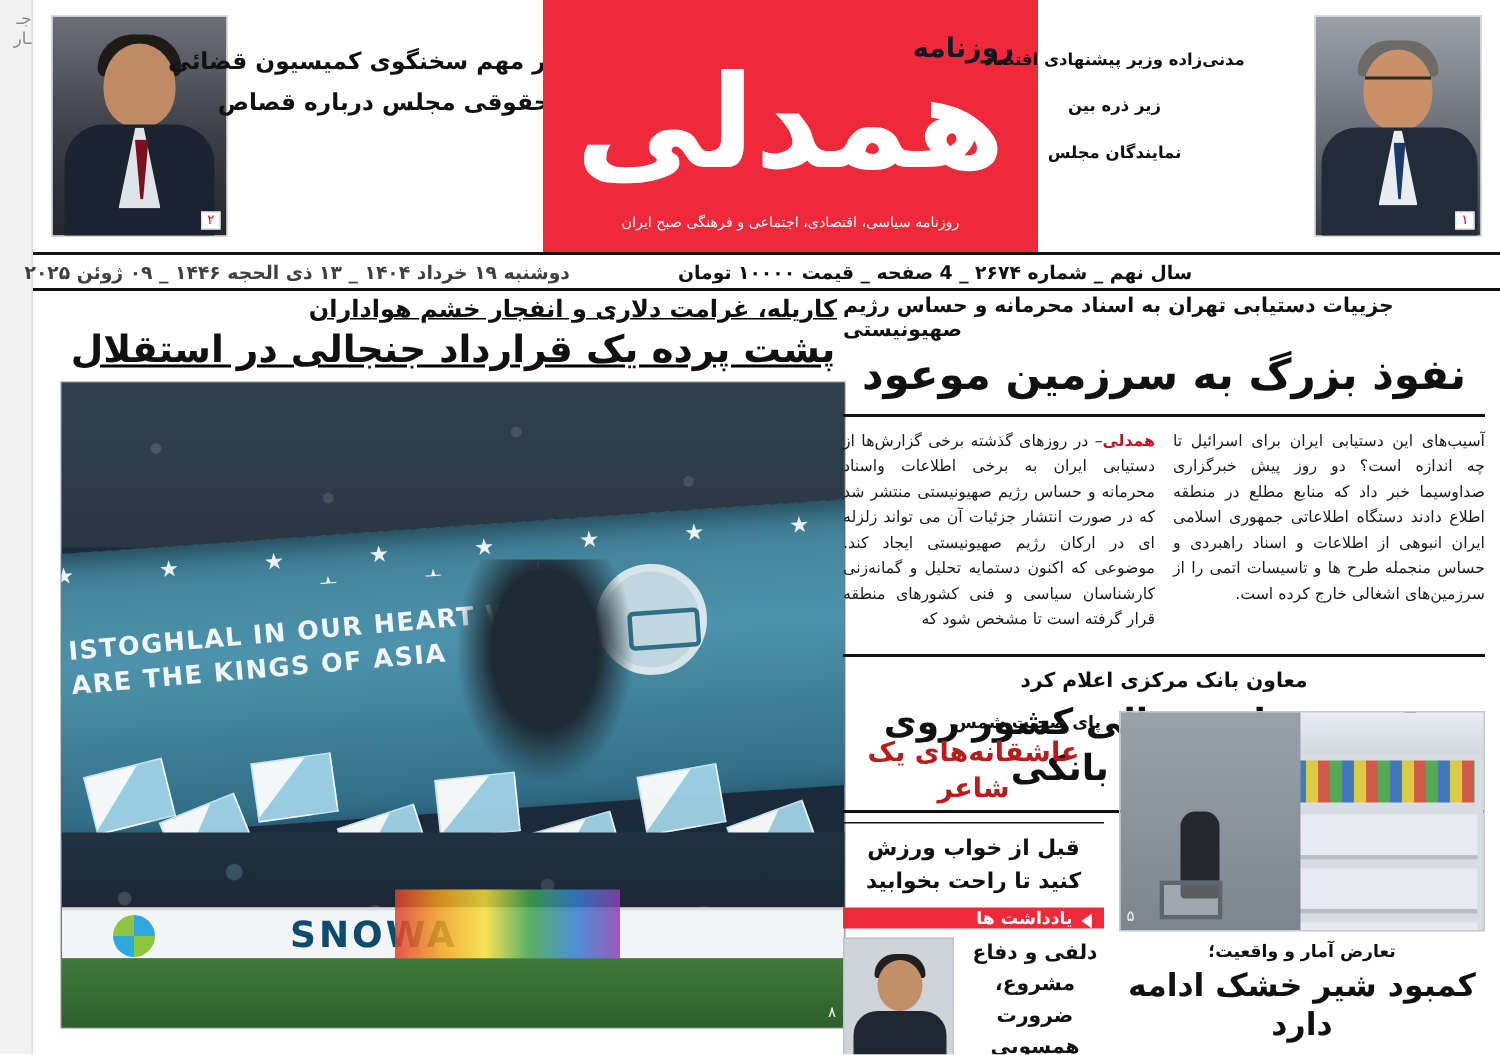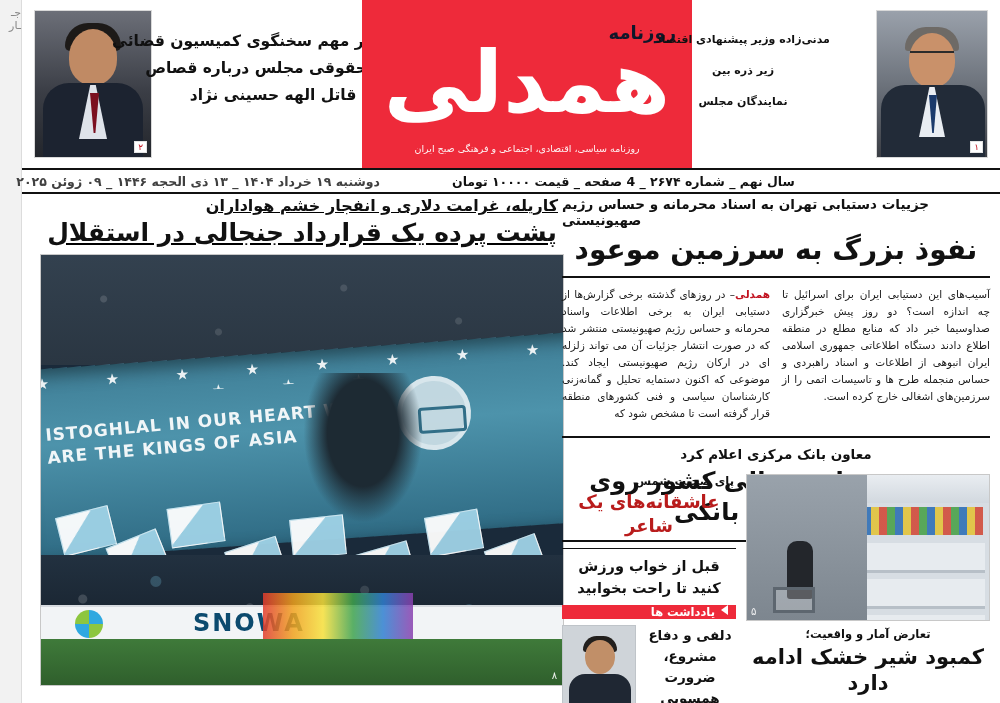--- a/index.html
+++ b/index.html
@@ -347,21 +347,21 @@
     direction: rtl; text-align: center; font-size: 18px; font-weight: bold;
     color: #b91c1c; line-height: 24px; padding-bottom: 6px;
   }
   .rs-rule { height: 1px; background: #111; margin: 4px 0 6px; }
   .rs-sub {
     direction: rtl; text-align: center; font-size: 14.5px; font-weight: bold;
     color: #111; line-height: 22px; padding-bottom: 6px;
   }
   .notes-bar {
     height: 19px; background: #ee2a3a; color: #fff;
-    display: flex; align-items: flex-start; justify-content: flex-start;
+    display: flex; align-items: flex-end; justify-content: flex-start;
     padding: 0 8px; font-size: 11.5px; font-weight: bold; direction: rtl;
     margin-bottom: 6px;
   }
   .notes-bar .tri {
     width: 0; height: 0; border-top: 5px solid transparent;
     border-bottom: 5px solid transparent; border-right: 7px solid #ffffff;
     margin-left: 6px;
   }
   .note-body { display: flex; gap: 8px; direction: rtl; }
   .note-text {
@@ -410,21 +410,20 @@
       <div class="face"></div>
       <div class="body"></div>
       <div class="shirt"></div>
       <div class="tie"></div>
       <div class="mh-badge">۲</div>
     </div>
 
     <div class="mh-left-text">
       <div class="l">خبر مهم سخنگوی کمیسیون قضائی</div>
       <div class="l">و حقوقی مجلس درباره قصاص</div>
-      <div class="l">قاتل الهه حسینی نژاد</div>
     </div>
 
     <div class="mh-logo">
       <div class="ruz">روزنامه</div>
       <div class="hamdeli">همدلی</div>
       <div class="strap">روزنامه سیاسی، اقتصادی، اجتماعی و فرهنگی صبح ایران</div>
     </div>
 
     <div class="mh-right-text">
       <div class="l">مدنی‌زاده وزیر پیشنهادی اقتصاد</div>

